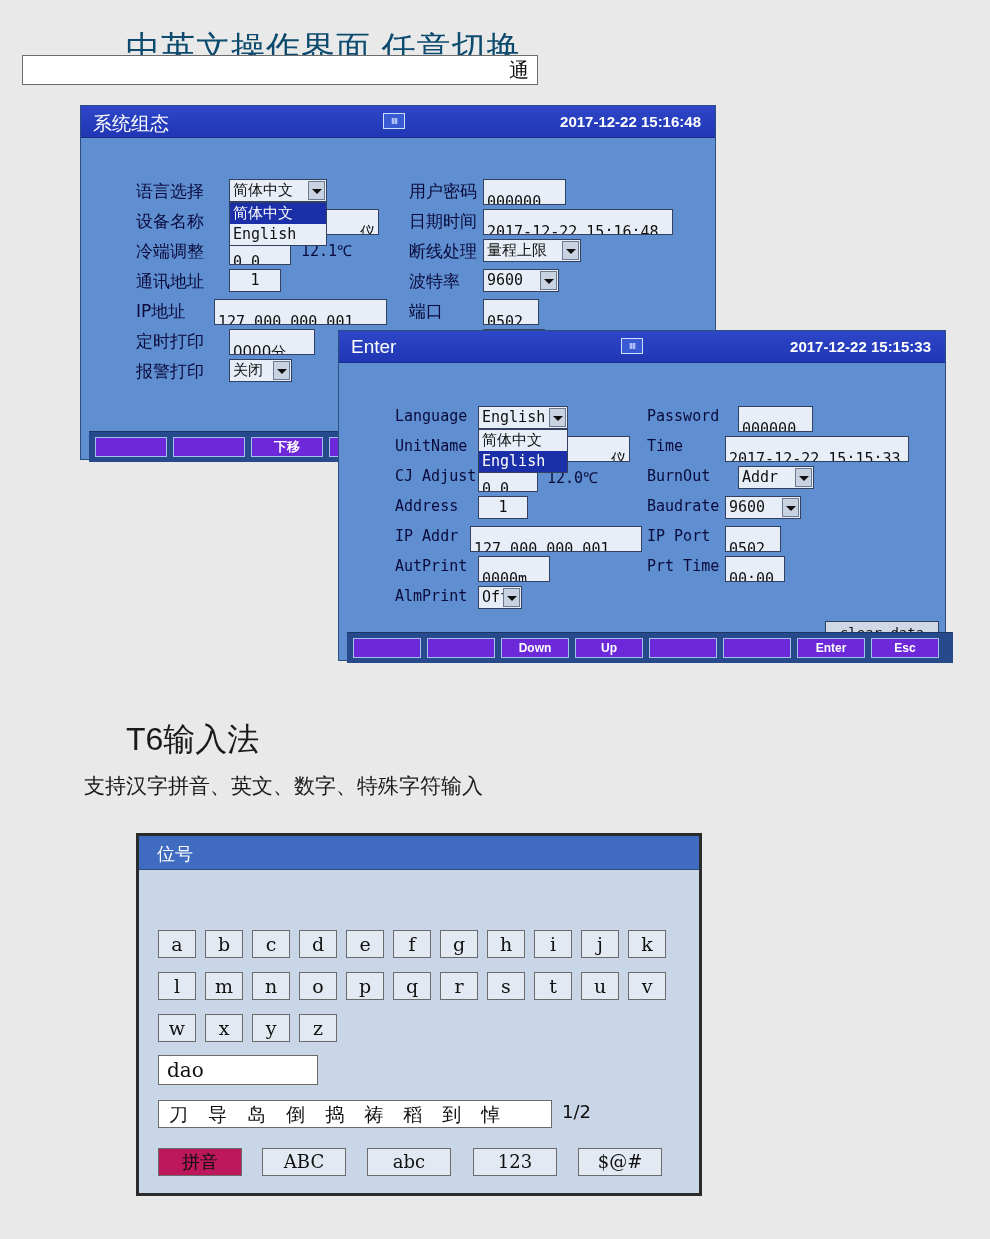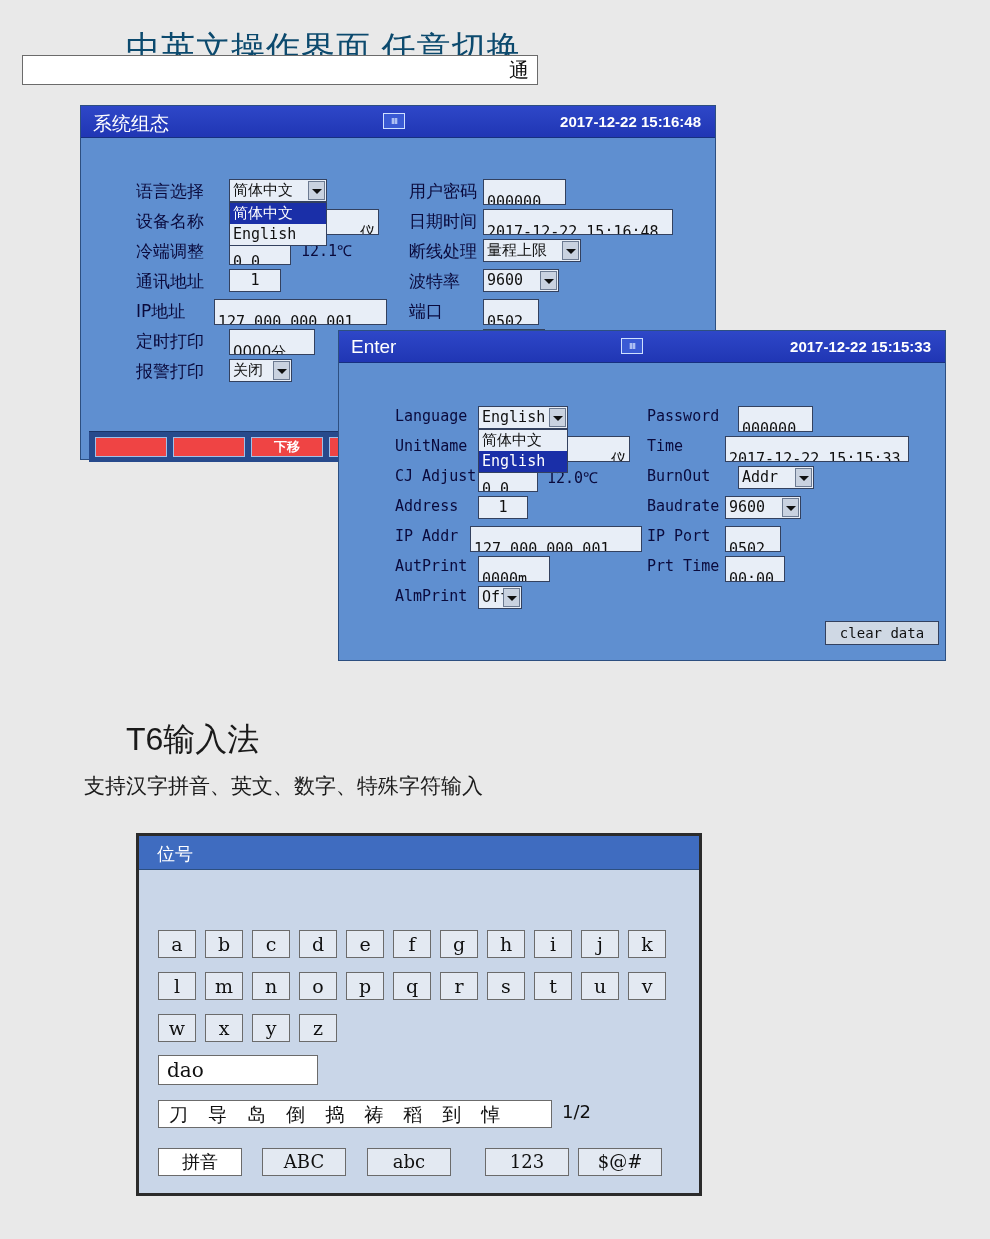--- a/index.html
+++ b/index.html
@@ -182,21 +182,21 @@
     right: 0;
     bottom: 0;
     height: 30px;
     background: #274a8c;
     border-top: 1px solid #1b3568;
   }
   .softkey {
     position: absolute;
     top: 5px;
     height: 20px;
-    background: #ef4444;
+    background: #6d28d9;
     border: 1px solid #9fc0e8;
     box-sizing: border-box;
     color: #ffffff;
     font-size: 12px;
     font-weight: bold;
     text-align: center;
     line-height: 18px;
     white-space: nowrap;
   }
   .softkey.cn { font-family: "DejaVu Sans", sans-serif; font-size: 13px; }
@@ -316,21 +316,21 @@
     background: #e3e9f2;
     border: 1px solid #6b6b6b;
     box-sizing: border-box;
     text-align: center;
     line-height: 26px;
     font-family: "DejaVu Serif", serif;
     font-size: 18px;
     color: #101010;
   }
   .modekey.active {
-    background: #ffffff;
+    background: #be185d;
     font-family: "DejaVu Sans", sans-serif;
     color: #101010;
   }
 </style>
 </head>
 <body>
 
 <div class="heading1">中英文操作界面 任意切换</div>
 <div class="heading2">T6输入法</div>
 <div class="subheading2">支持汉字拼音、英文、数字、特殊字符输入</div>
@@ -451,20 +451,30 @@
     </div>
     <div class="combo en" style="left:378px; top:133px; width:76px; height:23px;">
       <span class="val">9600</span>
       <span class="arrow"></span>
     </div>
     <div class="field" style="left:378px; top:163px; width:56px; height:23px;">0502</div>
     <div class="field" style="left:378px; top:193px; width:60px; height:23px;">00:00</div>
 
     <div class="btn-cleardata" style="left:478px; top:258px; width:114px; height:24px;">clear data</div>
 
+    <div class="softbar">
+      <div class="softkey" style="left:6px; width:68px;"></div>
+      <div class="softkey" style="left:80px; width:68px;"></div>
+      <div class="softkey" style="left:154px; width:68px;">Down</div>
+      <div class="softkey" style="left:228px; width:68px;">Up</div>
+      <div class="softkey" style="left:302px; width:68px;"></div>
+      <div class="softkey" style="left:376px; width:68px;"></div>
+      <div class="softkey" style="left:450px; width:68px;">Enter</div>
+      <div class="softkey" style="left:524px; width:68px;">Esc</div>
+    </div>
   </div>
 </div>
 
 <div id="t6-panel">
   <div class="t6-title">
     <span>位号</span>
   </div>
 </div>
 
 <div class="t6-display">通</div>
@@ -498,14 +508,14 @@
 <div class="key" style="left:252px; top:1014px;">y</div>
 <div class="key" style="left:299px; top:1014px;">z</div>
 
 <div class="t6-pinyin">dao</div>
 <div class="t6-cand">刀 导 岛 倒 捣 祷 稻 到 悼</div>
 <div class="t6-page">1/2</div>
 
 <div class="modekey active" style="left:158px; width:84px;">拼音</div>
 <div class="modekey" style="left:262px; width:84px;">ABC</div>
 <div class="modekey" style="left:367px; width:84px;">abc</div>
-<div class="modekey" style="left:473px; width:84px;margin-left:12px;">123</div>
+<div class="modekey" style="left:473px; width:84px;">123</div>
 <div class="modekey" style="left:578px; width:84px;">$@#</div>
 
 </body></html>

